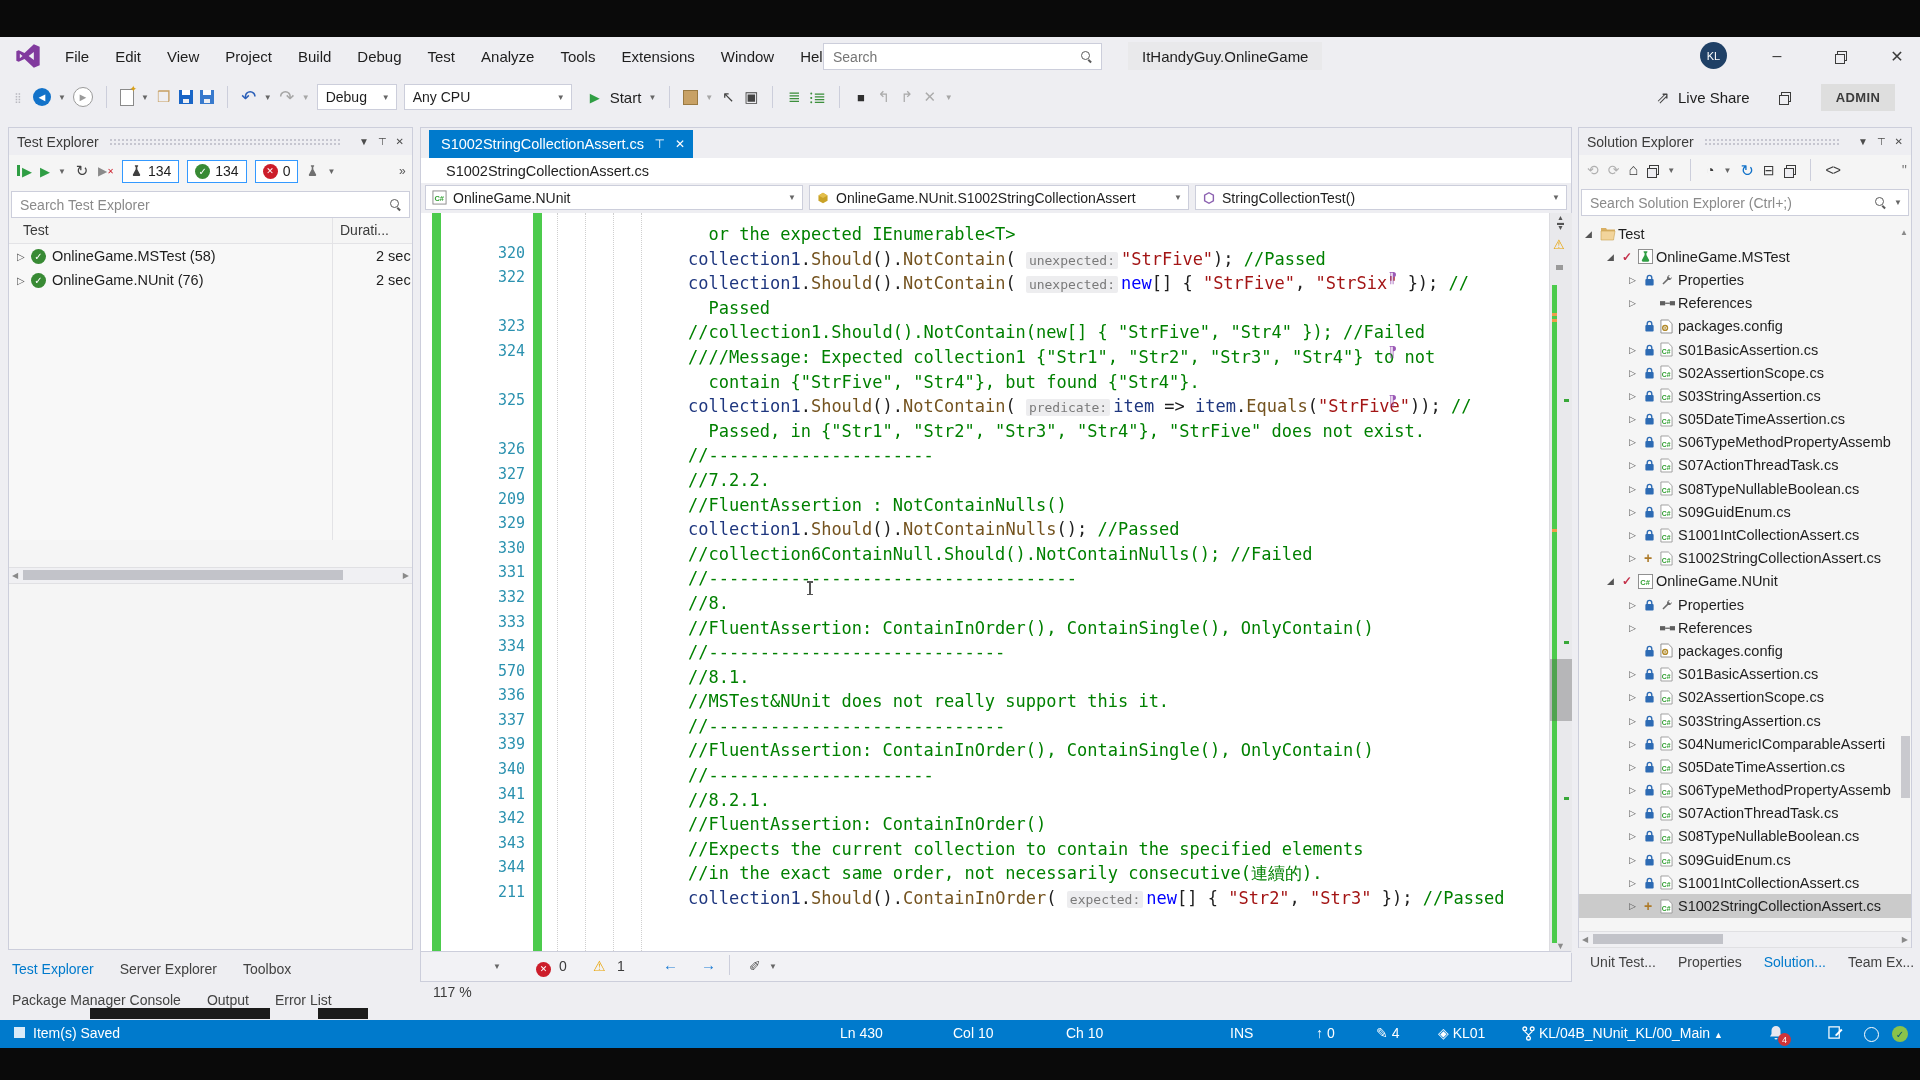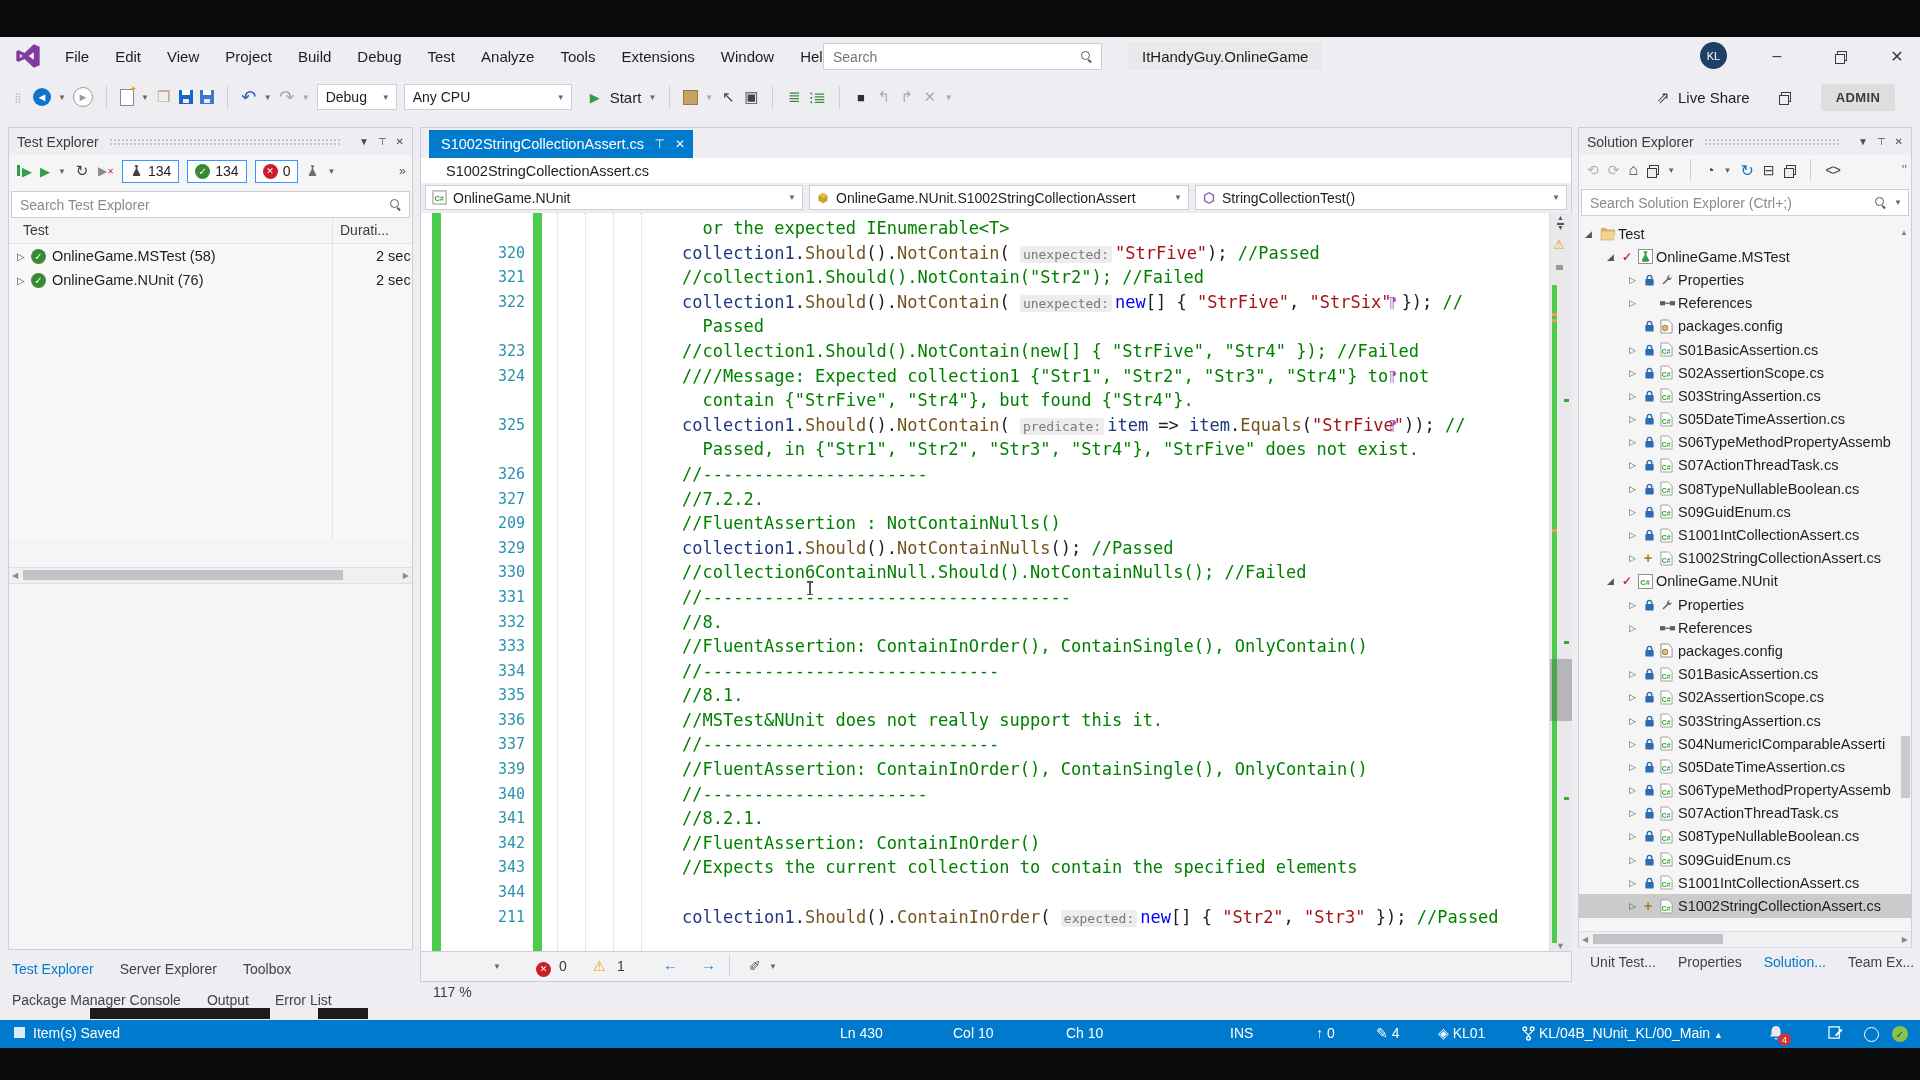--- a/index.html
+++ b/index.html
@@ -81,21 +81,21 @@
   .etab .x{margin-left:10px;font-size:12px;}
   .fnamerow{position:absolute;left:0;top:30px;width:100%;height:25px;background:#fff;display:flex;align-items:center;padding-left:25px;font-size:14.5px;color:#1E1E1E;box-sizing:border-box;}
   .navbar{position:absolute;left:0;top:55px;width:100%;height:30px;background:#EEEEF2;border-bottom:1px solid #DADBE0;}
   .navcombo{position:absolute;top:2px;height:25px;background:#fff;border:1px solid #CCCEDB;display:flex;align-items:center;gap:6px;padding:0 6px;font-size:14px;color:#1E1E1E;box-sizing:border-box;}
   .navcombo .dd{margin-left:auto;}
   .codearea{position:absolute;left:0;top:85px;width:1128px;height:740px;background:#fff;overflow:hidden;}
   .stripe{position:absolute;top:0;bottom:0;width:9px;background:#4CCB4C;}
   .iguide{position:absolute;top:0;bottom:0;border-left:1px dotted #CFCFCF;}
   .crow{position:relative;height:24.6px;line-height:24.6px;white-space:nowrap;}
   .lnum{position:absolute;left:0;width:104px;text-align:right;font-family:"DejaVu Sans Mono",monospace;font-size:15px;color:#2B91AF;}
-  .codeline{position:absolute;left:128px;margin:0;font-family:"DejaVu Sans Mono",monospace;font-size:17px;line-height:24.6px;}
+  .codeline{position:absolute;left:128px;margin:6px;font-family:"DejaVu Sans Mono",monospace;font-size:17px;line-height:24.6px;}
   .sg-p{color:#1E1E1E;} .sg-c{color:#008000;} .sg-s{color:#A31515;} .sg-k{color:#0000FF;} .sg-m{color:#74531F;} .sg-v{color:#1F377F;}
   .sg-h{background:#EDEDEF;color:#7A7A7A;font-size:13px;padding:1px 3px;border-radius:2px;margin-right:3px;}
   .wrapmark{position:absolute;left:968px;top:0;color:#9B59B6;font-size:14px;display:inline-block;transform:scaleX(-1);}
   .escroll{position:absolute;left:1128px;top:85px;width:23px;height:740px;background:#E9E9EC;border-left:1px solid #DCDCE0;box-sizing:border-box;}
   .escroll .green{position:absolute;left:2px;top:72px;bottom:10px;width:5px;background:#4CCB4C;}
   .mark{position:absolute;left:2px;width:5px;height:3px;}
   .splitgrip{position:absolute;left:3px;top:2px;width:15px;text-align:center;font-size:7px;color:#555;line-height:5px;}
   .ewarn{position:absolute;left:3px;top:24px;color:#E8A200;font-size:13px;}
   .ethumb{position:absolute;left:0;width:100%;background:rgba(90,90,90,.35);}
   .ebottom{position:absolute;left:0;bottom:0;width:100%;height:30px;background:#F2F2F5;border-top:1px solid #CCCEDB;box-sizing:border-box;font-size:14px;color:#3b3b3b;}
@@ -336,24 +336,20 @@
       <div id="code-rows" style="position:absolute;left:0;top:3px;right:0;">
             <div class="crow">
               <span class="lnum"></span>
               <pre class="codeline"><span class="sg-p">               </span><span class="sg-c">or the expected IEnumerable&lt;T&gt;</span></pre>
             </div>
             <div class="crow">
               <span class="lnum">320</span>
               <pre class="codeline"><span class="sg-p">             </span><span class="sg-v">collection1</span><span class="sg-p">.</span><span class="sg-m">Should</span><span class="sg-p">().</span><span class="sg-m">NotContain</span><span class="sg-p">( </span><span class="sg-h">unexpected:</span><span class="sg-s">"StrFive"</span><span class="sg-p">); </span><span class="sg-c">//Passed</span></pre>
             </div>
             <div class="crow">
-              <span class="lnum">321</span>
-              <pre class="codeline"><span class="sg-p">             </span><span class="sg-c">//collection1.Should().NotContain("Str2"); //Failed</span></pre>
-            </div>
-            <div class="crow">
               <span class="lnum">322</span>
               <pre class="codeline"><span class="sg-p">             </span><span class="sg-v">collection1</span><span class="sg-p">.</span><span class="sg-m">Should</span><span class="sg-p">().</span><span class="sg-m">NotContain</span><span class="sg-p">( </span><span class="sg-h">unexpected:</span><span class="sg-k">new</span><span class="sg-p">[] { </span><span class="sg-s">"StrFive"</span><span class="sg-p">, </span><span class="sg-s">"StrSix"</span><span class="sg-p"> }); </span><span class="sg-c">//</span></pre>
               <span class="wrapmark">¶</span>
             </div>
             <div class="crow">
               <span class="lnum"></span>
               <pre class="codeline"><span class="sg-p">               </span><span class="sg-c">Passed</span></pre>
             </div>
             <div class="crow">
               <span class="lnum">323</span>
@@ -407,21 +403,21 @@
             </div>
             <div class="crow">
               <span class="lnum">333</span>
               <pre class="codeline"><span class="sg-p">             </span><span class="sg-c">//FluentAssertion: ContainInOrder(), ContainSingle(), OnlyContain()</span></pre>
             </div>
             <div class="crow">
               <span class="lnum">334</span>
               <pre class="codeline"><span class="sg-p">             </span><span class="sg-c">//-----------------------------</span></pre>
             </div>
             <div class="crow">
-              <span class="lnum">335</span>
+              <span class="lnum">570</span>
               <pre class="codeline"><span class="sg-p">             </span><span class="sg-c">//8.1.</span></pre>
             </div>
             <div class="crow">
               <span class="lnum">336</span>
               <pre class="codeline"><span class="sg-p">             </span><span class="sg-c">//MSTest&amp;NUnit does not really support this it.</span></pre>
             </div>
             <div class="crow">
               <span class="lnum">337</span>
               <pre class="codeline"><span class="sg-p">             </span><span class="sg-c">//-----------------------------</span></pre>
             </div>
@@ -440,20 +436,21 @@
             <div class="crow">
               <span class="lnum">342</span>
               <pre class="codeline"><span class="sg-p">             </span><span class="sg-c">//FluentAssertion: ContainInOrder()</span></pre>
             </div>
             <div class="crow">
               <span class="lnum">343</span>
               <pre class="codeline"><span class="sg-p">             </span><span class="sg-c">//Expects the current collection to contain the specified elements</span></pre>
             </div>
             <div class="crow">
               <span class="lnum">344</span>
+              <pre class="codeline"><span class="sg-p">             </span><span class="sg-c">//in the exact same order, not necessarily consecutive(連續的).</span></pre>
             </div>
             <div class="crow">
               <span class="lnum">211</span>
               <pre class="codeline"><span class="sg-p">             </span><span class="sg-v">collection1</span><span class="sg-p">.</span><span class="sg-m">Should</span><span class="sg-p">().</span><span class="sg-m">ContainInOrder</span><span class="sg-p">( </span><span class="sg-h">expected:</span><span class="sg-k">new</span><span class="sg-p">[] { </span><span class="sg-s">"Str2"</span><span class="sg-p">, </span><span class="sg-s">"Str3"</span><span class="sg-p"> }); </span><span class="sg-c">//Passed</span></pre>
             </div>
           </div>
       <div class="ibeam"></div>
     </div>
     <div class="escroll">
       <div class="splitgrip">▲<br>▬<br>▼</div>

